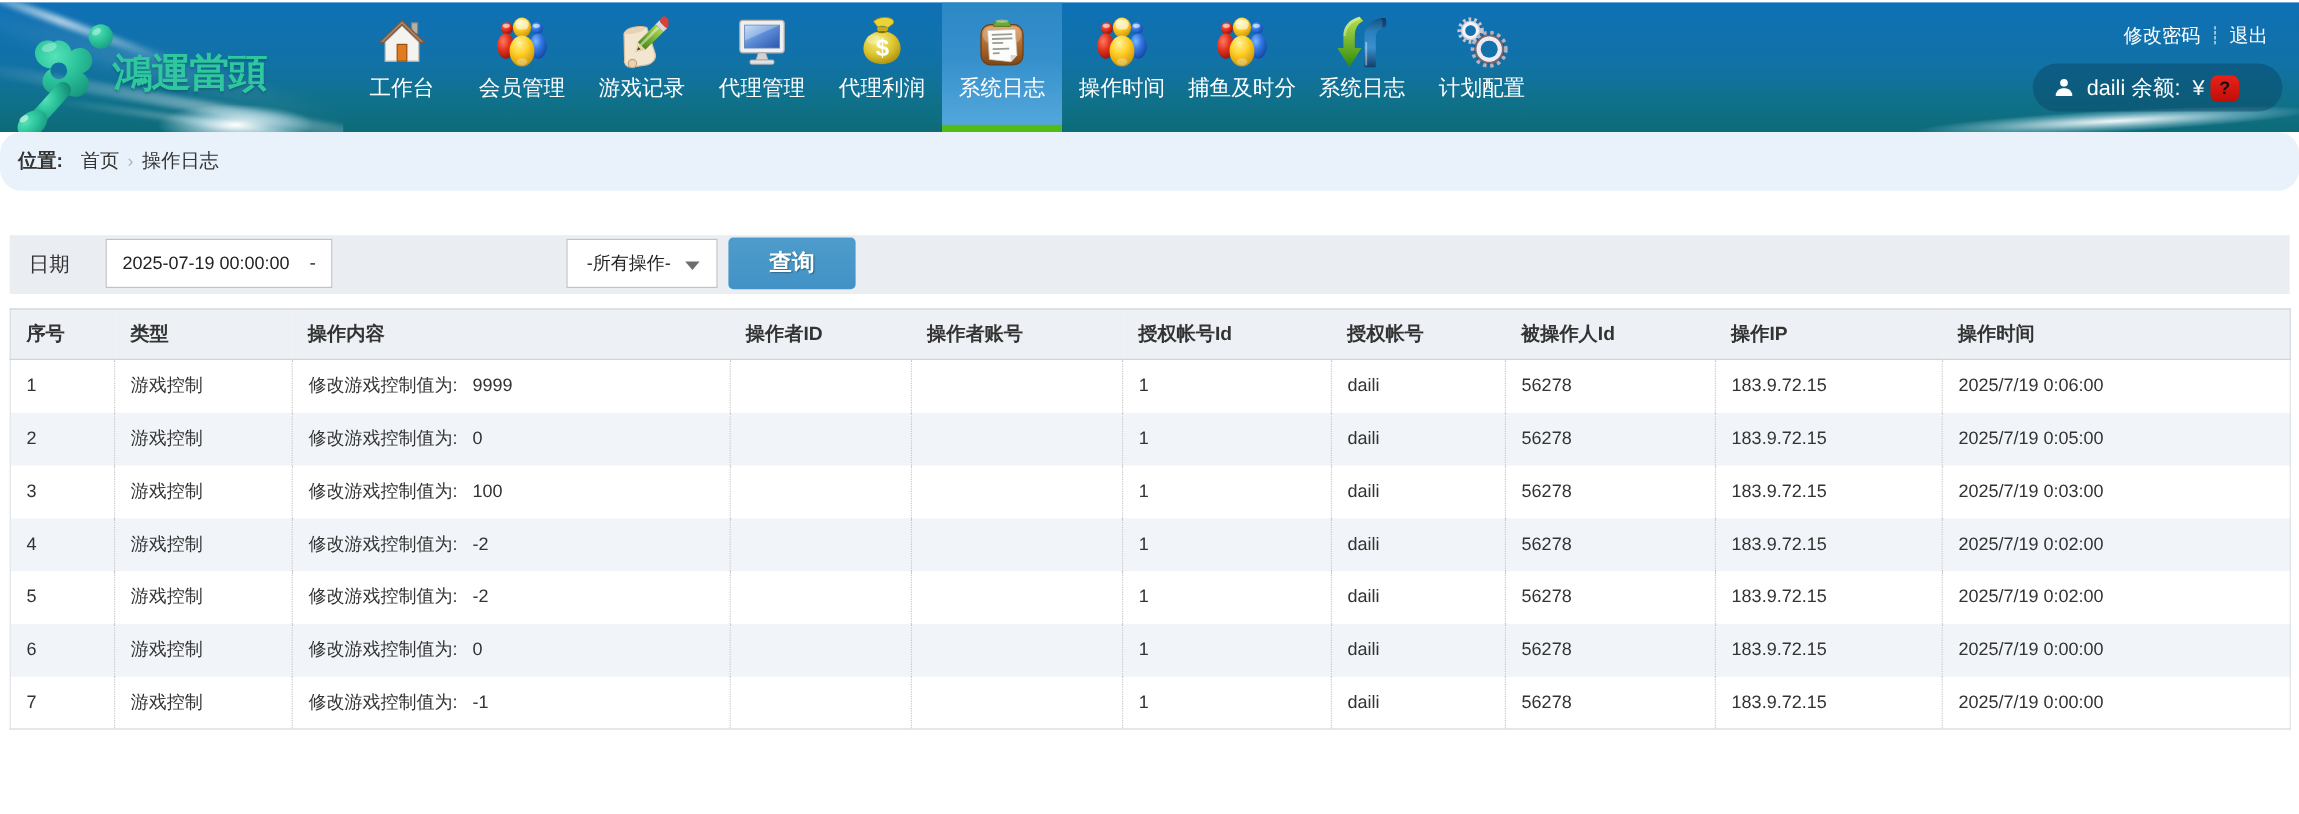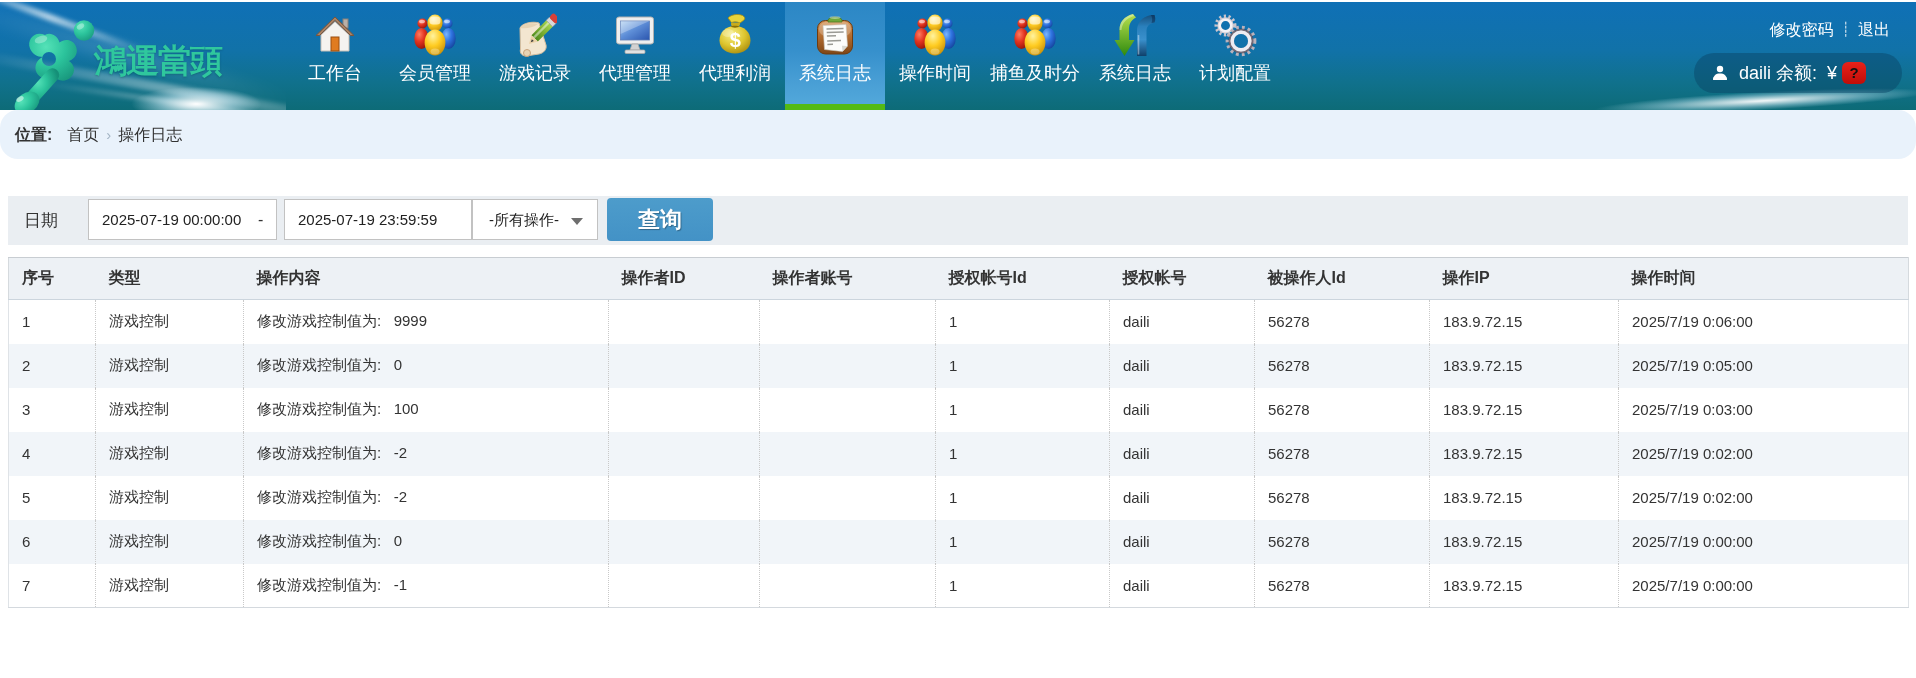--- a/index.html
+++ b/index.html
@@ -50,21 +50,21 @@
 .fbar { position:absolute; left:8px; top:196px; width:1900px; height:49px; background:#eaeef2; }
 .fbar .lab { position:absolute; left:16px; top:0; line-height:49px; font-size:17px; color:#333; }
 .inp { position:absolute; top:3px; height:41px; background:#fff; border:1px solid #c2c2c2; font-size:15px; color:#222;
   line-height:39px; padding-left:13px;margin-left:20px; }
 .i1 { left:60px; width:189px; }
 .i2 { left:256px; width:188px; }
 .dash { position:absolute; left:250px; top:0; line-height:47px; color:#333; font-size:16px; }
 .sel { left:444px; width:126px; padding-left:16px; }
 .sel .tri { position:absolute; right:14px; top:18px; width:0; height:0; border-left:6px solid transparent; border-right:6px solid transparent; border-top:7px solid #6e6e6e; }
 .qbtn { position:absolute; left:599px; top:2px; width:106px; height:43px; background:linear-gradient(180deg,#4d9ccb,#4392c6); border-radius:4px;
-  color:#fff; font-size:22px; font-weight:bold; text-align:center; line-height:43px; text-shadow:1px 1px 1px rgba(0,0,0,.3); }
+  color:#fff; font-size:19px; font-weight:bold; text-align:center; line-height:43px; text-shadow:1px 1px 1px rgba(0,0,0,.3); }
 
 
 .tbl { position:absolute; left:8px; top:257px; width:1900px; border-collapse:collapse; table-layout:fixed; font-size:15px; color:#333; }
 .tbl th { height:42px; background:#edf1f5; border-top:1px solid #c8cdd2; border-bottom:1px solid #ccd5dd;
   font-size:16px; font-weight:bold; text-align:left; padding-left:13px; }
 .tbl td { height:44px; padding-left:13px; border-left:1px dotted #c9c9c9; }
 .tbl td:first-child { border-left:1px solid #dfe3e7; }
 .tbl td:last-child { border-right:1px solid #dfe3e7; }
 .tbl th:first-child { border-left:1px solid #d5dade; }
 .tbl th:last-child { border-right:1px solid #d5dade; }
@@ -309,21 +309,20 @@
       </svg>
       <span class="ut">daili 余额:&nbsp;&nbsp;¥<span class="badge">?</span></span>
     </div>
 </div>
 <div class="crumb"><b>位置:</b><span class="hp">首页</span><span class="arr">›</span>操作日志</div>
 
 <div class="fbar">
   <div class="lab">日期</div>
   <div class="inp i1">2025-07-19 00:00:00</div>
   <div class="dash">-</div>
-  <div class="inp i2">2025-07-19 23:59:59</div>
   <div class="inp sel">-所有操作-<span class="tri"></span></div>
   <div class="qbtn">查询</div>
 </div>
 
 <table class="tbl">
 <colgroup>
 <col style="width:87px">
       <col style="width:148px">
       <col style="width:365px">
       <col style="width:151px">

